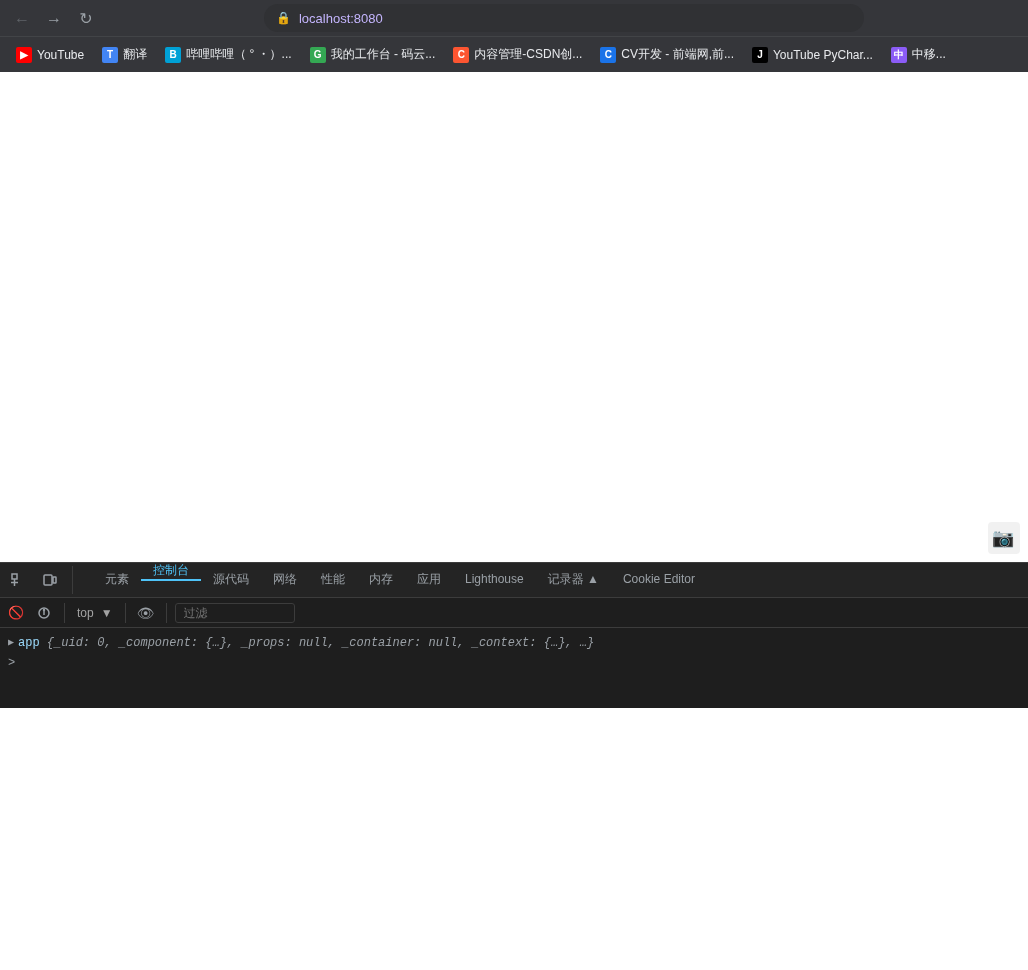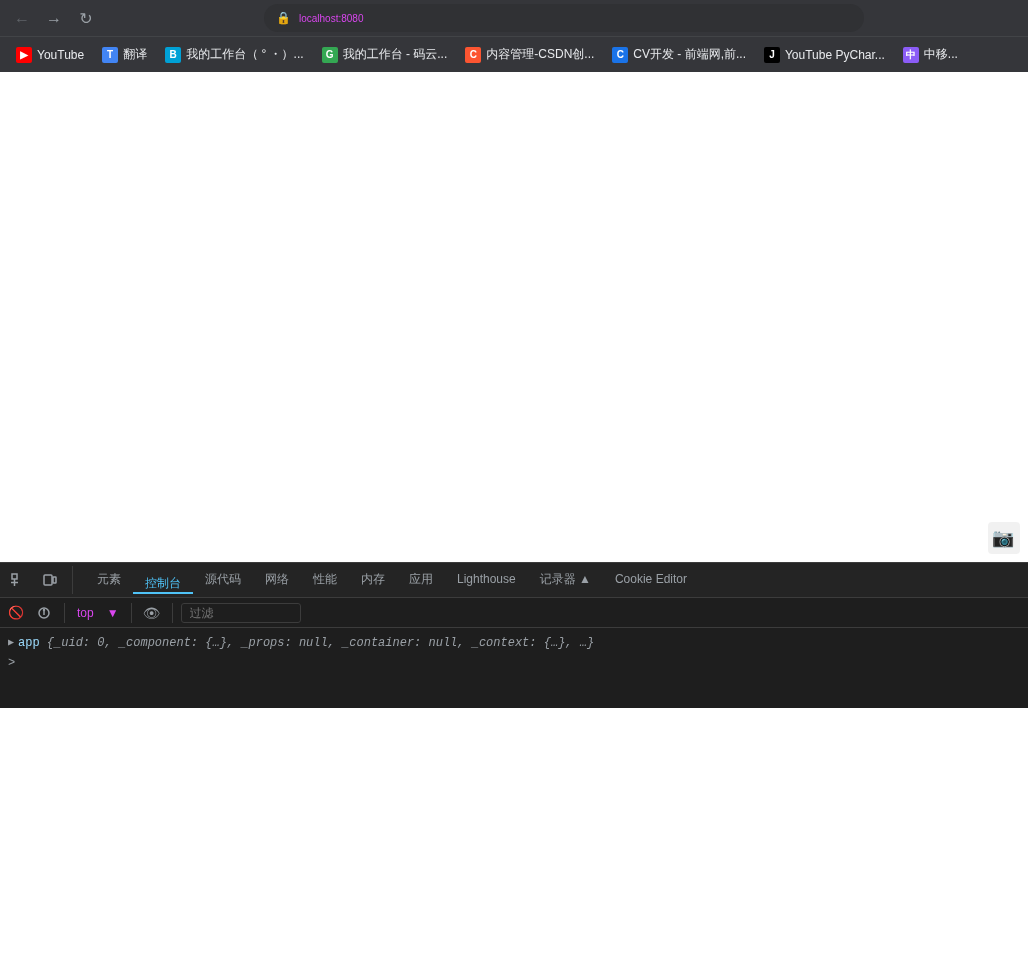--- a/index.html
+++ b/index.html
@@ -54,22 +54,22 @@
       max-width: 600px;
       margin: 0 auto;
     }
 
     .lock-icon {
       color: #9aa0a6;
       font-size: 12px;
     }
 
     .address-text {
-      color: #d946ef;
-      font-size: 10px;
+      color: #c4b5fd;
+      font-size: 13px;
     }
 
     
     .bookmarks-bar {
       background: #35363a;
       height: 36px;
       display: flex;
       align-items: center;
       padding: 0 8px;
       gap: 2px;
@@ -114,22 +114,22 @@
       width: 100%;
       border-top: 1px solid #3c3c3c;
     }
 
     
     .devtools-toolbar {
       background: #242424;
       height: 35px;
       display: flex;
       align-items: center;
-      padding: 3px 4px;
-      gap: 8px;
+      padding: 16px 4px;
+      gap: 16px;
       border-bottom: 1px solid #3c3c3c;
     }
 
     .devtools-icons {
       display: flex;
       align-items: center;
       gap: 4px;
       padding-right: 8px;
       border-right: 1px solid #3c3c3c;
       margin-right: 4px;
@@ -201,24 +201,24 @@
     .console-separator {
       width: 1px;
       height: 20px;
       background: #3c3c3c;
       margin: 0 4px;
     }
 
     .context-selector {
       display: flex;
       align-items: center;
-      gap: 13px;
+      gap: 7px;
       background: transparent;
       border: none;
-      color: #d946ef;
+      color: #a3a3a3;
       font-size: 12px;
       cursor: pointer;
       padding: 2px 4px;
       border-radius: 3px;
     }
 
     .eye-btn {
       width: 24px;
       height: 24px;
       border: none;
@@ -331,21 +331,21 @@
     <div class="bookmark-item">
       <div class="bookmark-favicon fav-youtube">▶</div>
       <span>YouTube</span>
     </div>
     <div class="bookmark-item">
       <div class="bookmark-favicon fav-translate">T</div>
       <span>翻译</span>
     </div>
     <div class="bookmark-item">
       <div class="bookmark-favicon fav-bilibili">B</div>
-      <span>我的工作台（ ° ・）...</span>
+      <span>哔哩哔哩（ ° ・）...</span>
     </div>
     <div class="bookmark-item">
       <div class="bookmark-favicon fav-green">G</div>
       <span>我的工作台 - 码云...</span>
     </div>
     <div class="bookmark-item">
       <div class="bookmark-favicon fav-csdn">C</div>
       <span>内容管理-CSDN创...</span>
     </div>
     <div class="bookmark-item">

